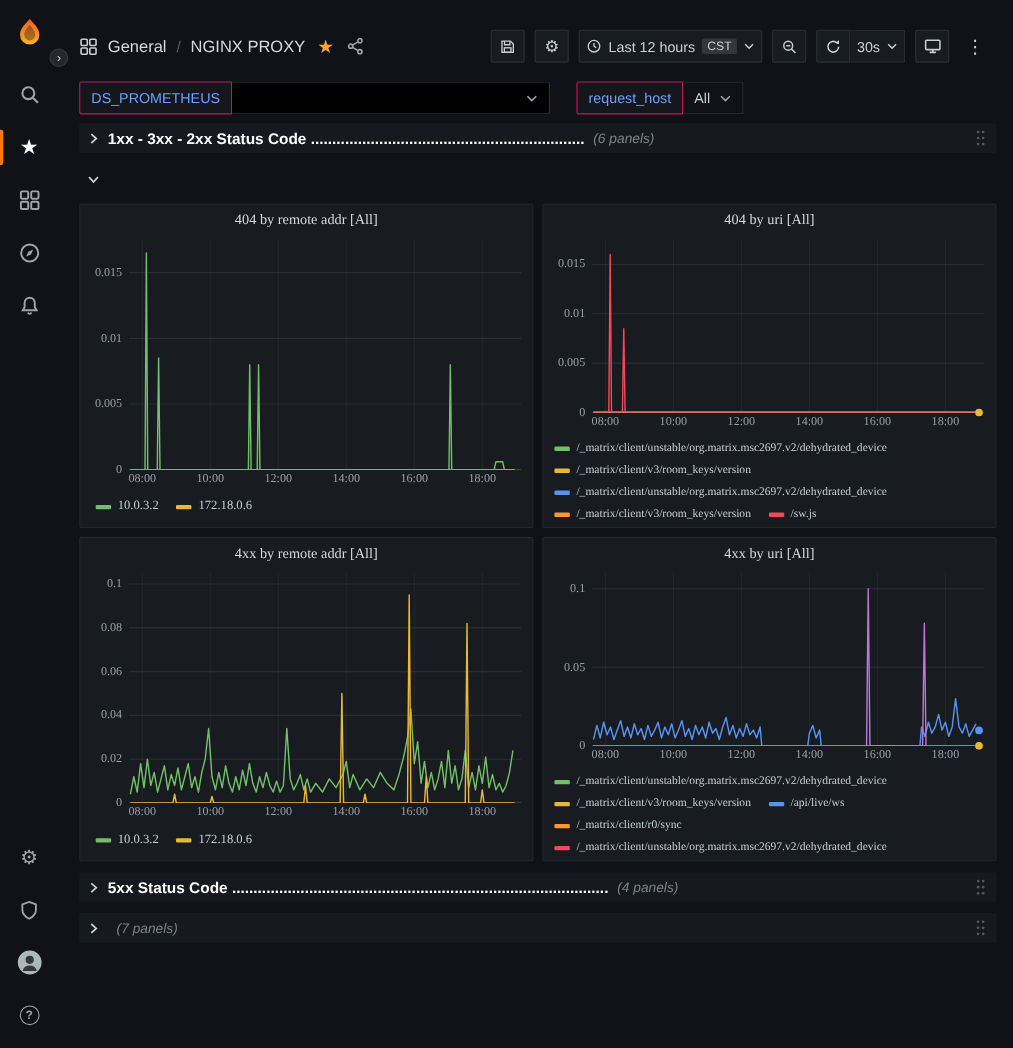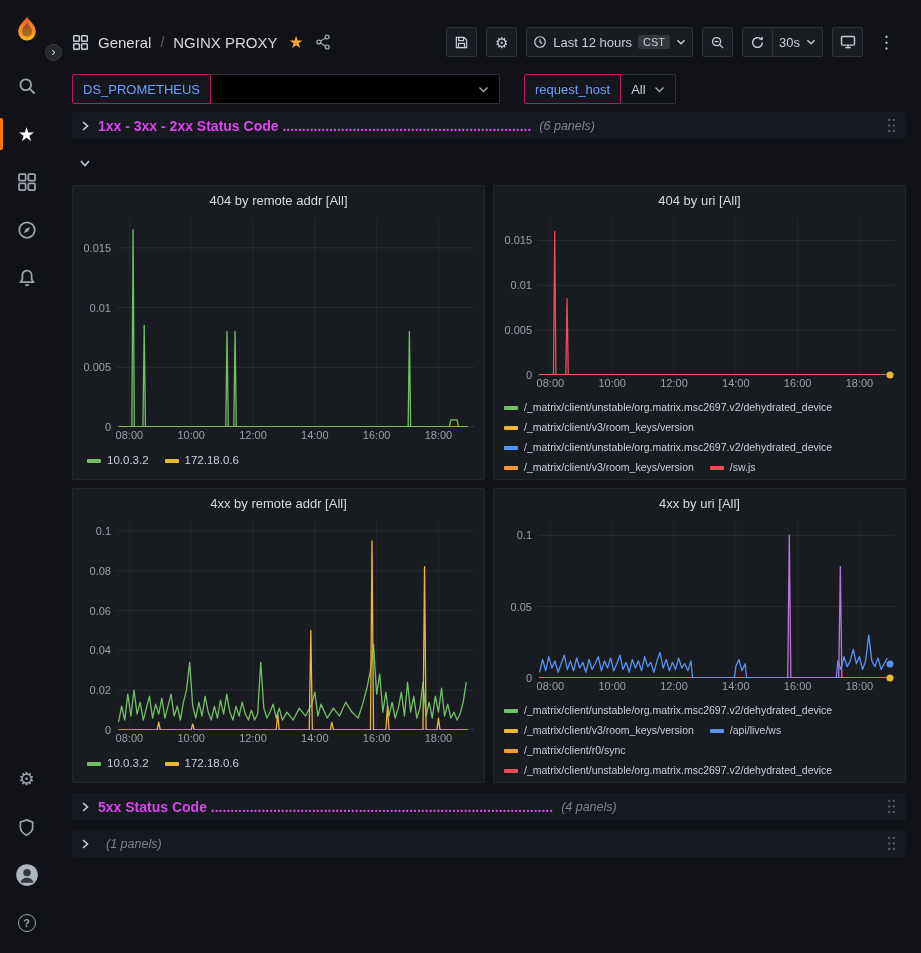--- a/index.html
+++ b/index.html
@@ -49,26 +49,26 @@
   .var-select { height:30px; display:flex; align-items:center; gap:8px; padding:0 10px; background:#111217; border:1px solid #2E3138; border-left:none; color:#C7D0D9; cursor:pointer; border-radius:0 2px 2px 0; }
   .var-select.redacted { width:289px; background:#000; justify-content:flex-end; }
   .var-gap { width:24px; flex:none; }
 
   
   .dashboard { flex:1; padding:4px 15px 0 19px; overflow:hidden; }
   .row-header { height:27px; display:flex; align-items:center; padding:0 8px; cursor:pointer; border-radius:2px; }
   .row-header.collapsed { background:#171920; }
   .row-header + .row-header { margin-top:10px; }
   .row-chevron { color:#C7D0D9; display:flex; margin-right:8px; flex:none; }
-  .row-title { color:#d946ef; font-weight:600; font-size:14px; white-space:nowrap; overflow:hidden; }
+  .row-title { color:#ffffff; font-weight:600; font-size:14px; white-space:nowrap; overflow:hidden; }
   .row-count { color:#7E838A; font-style:italic; font-size:12.5px; margin-left:8px; white-space:nowrap; }
   .row-handle { margin-left:auto; color:#565A61; display:flex; cursor:grab; padding:2px; }
 
   .panels-grid { display:grid; grid-template-columns:1fr 1fr; gap:8px; margin:9px 0 10px; }
-  .panel { background:#181B1F; border:1px solid rgba(204,204,220,0.07); border-radius:2px; height:295px; display:flex; flex-direction:column; overflow:hidden; }
+  .panel { background:#181B1F; border:1px solid rgba(204,204,220,0.07); border-radius:2px; height:295px; display:flex; flex-direction:column; overflow:hidden;font-family:Liberation Serif, serif; }
   .panel-title { height:28px; flex:none; display:flex; align-items:center; justify-content:center; color:#D8D9DA; font-size:13px; font-weight:500; cursor:pointer; }
   .chart-wrap { flex:1; min-height:0; display:flex; margin:4px 10px 0 6px; position:relative; }
   .ylabels { width:38px; flex:none; position:relative; font-size:11px; color:#9AA0A8; }
   .ytick { position:absolute; right:6px; transform:translateY(-50%); white-space:nowrap; }
   .plot { flex:1; position:relative; }
   .plot svg { position:absolute; inset:0; width:100%; height:100%; }
   .end-dot { position:absolute; width:7px; height:7px; border-radius:50%; transform:translate(-50%,-50%); z-index:2; }
   .xlabels { height:16px; flex:none; position:relative; margin:2px 10px 0 44px; font-size:11px; color:#9AA0A8; }
   .xtick { position:absolute; transform:translateX(-50%); white-space:nowrap; }
   .legend { flex:none; display:flex; flex-wrap:wrap; align-content:flex-start; column-gap:16px; overflow:hidden; color:#C7D0D9; }
@@ -527,21 +527,21 @@
             </svg>
         </span>
       </div>
 
       <div class="row-header collapsed">
         <span class="row-chevron">
           <svg class="icon-svg" width="10" height="10" viewBox="0 0 10 10" fill="none" stroke="currentColor" stroke-width="1.6">
               <polyline points="3,1 7.5,5 3,9"></polyline>
             </svg>
         </span>
-        <span class="row-count">(1 panels)</span>
+        <span class="row-count">(7 panels)</span>
         <span class="row-handle">
           <svg class="icon-svg" width="9" height="15" viewBox="0 0 9 15" fill="currentColor">
               <circle cx="2.2" cy="2" r="1.2"></circle>
               <circle cx="6.8" cy="2" r="1.2"></circle>
               <circle cx="2.2" cy="7.5" r="1.2"></circle>
               <circle cx="6.8" cy="7.5" r="1.2"></circle>
               <circle cx="2.2" cy="13" r="1.2"></circle>
               <circle cx="6.8" cy="13" r="1.2"></circle>
             </svg>
         </span>

